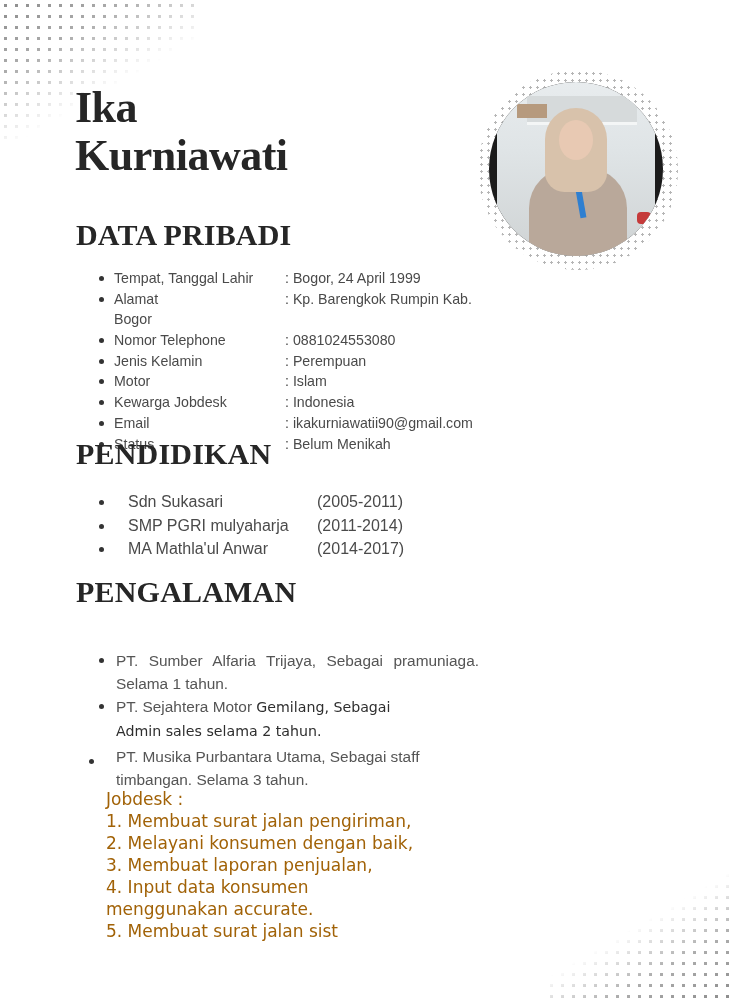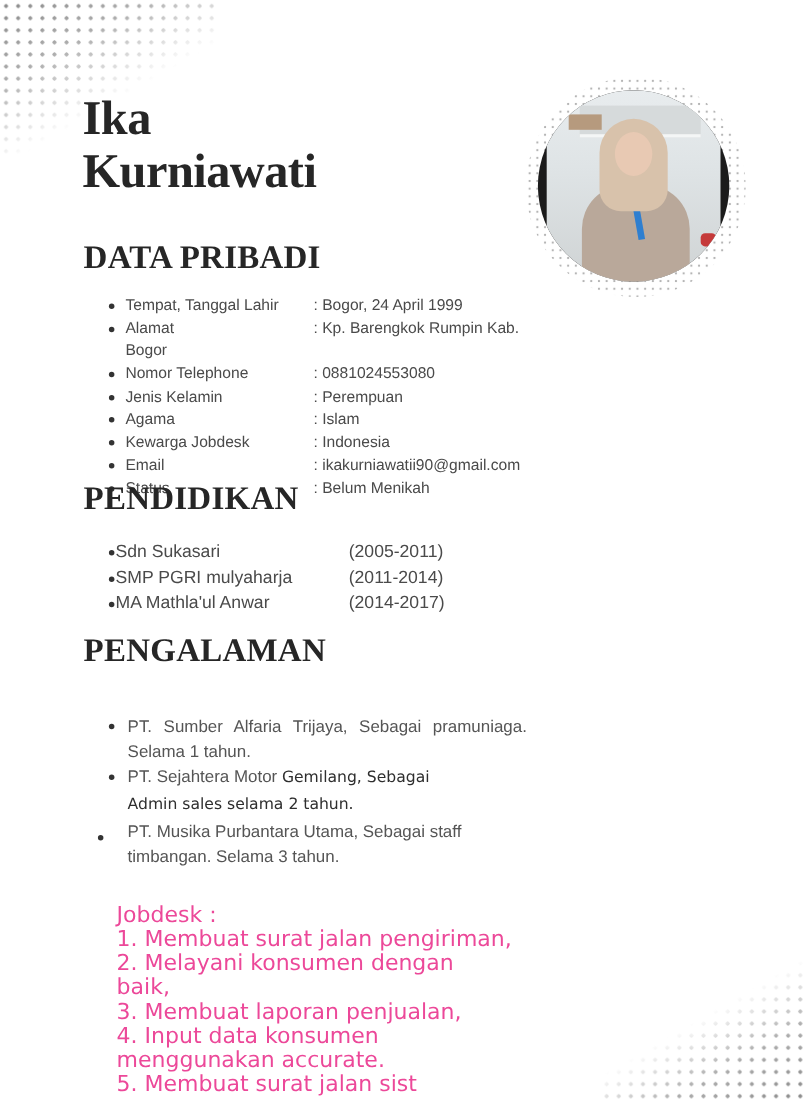--- a/index.html
+++ b/index.html
@@ -77,31 +77,31 @@
     .pd li { height: 20.7px; line-height: 20.7px; }
     .pd li.two { height: 41.4px; }
     .pd .bullet { left: 0; top: 8px; }
     .pd .lbl { position: absolute; left: 15px; white-space: nowrap; }
     .pd .val { position: absolute; left: 186px; white-space: nowrap; }
     .pd .cont { position: absolute; left: 15px; top: 20.7px; text-align: center; }
 
     .edu { left: 86px; top: 477px; width: 330px; font-size: 16px; color: #4a4a4a; }
     .edu li { height: 23.5px; line-height: 23.5px; }
     .edu .bullet { left: 0; top: 10px; }
-    .edu .school { position: absolute; left: 6px; white-space: nowrap; }
+    .edu .school { position: absolute; left: 29px; white-space: nowrap; }
     .edu .years { position: absolute; left: 218px; white-space: nowrap; }
 
     .exp { left: 86px; top: 636px; width: 380px; font-size: 15.4px; color: #555; }
     .exp .bullet { left: 0; top: 9px; }
     .exp .txt { padding-left: 17px; line-height: 23px; }
     .exp .j { text-align: justify; text-align-last: left; }
     .dark { color: #2e2e2e; font-family: "DejaVu Sans", sans-serif; font-size: 14.2px; }
     .jobdesk {
-      position: absolute; left: 106px; top: 820px; width: 360px;
-      font-family: "DejaVu Sans", sans-serif; font-size: 20px; color: #ec4899; line-height: 22px;
+      position: absolute; left: 106px; top: 788px; width: 360px;
+      font-family: "DejaVu Sans", sans-serif; font-size: 17px; color: #a16207; line-height: 22px;
     }
   </style>
 </head>
 <body>
 
 <div class="halftone-tl"></div>
 <div class="halftone-br"></div>
 
 <div class="name">
   <div>Ika</div>
@@ -141,21 +141,21 @@
       <span class="lbl">Nomor Telephone</span>
       <span class="val">: 0881024553080</span>
     </li>
   <li>
       <span class="bullet"></span>
       <span class="lbl">Jenis Kelamin</span>
       <span class="val">: Perempuan</span>
     </li>
   <li>
       <span class="bullet"></span>
-      <span class="lbl">Agama</span>
+      <span class="lbl">Motor</span>
       <span class="val">: Islam</span>
     </li>
   <li>
       <span class="bullet"></span>
       <span class="lbl">Kewarga Jobdesk</span>
       <span class="val">: Indonesia</span>
     </li>
   <li>
       <span class="bullet"></span>
       <span class="lbl">Email</span>

